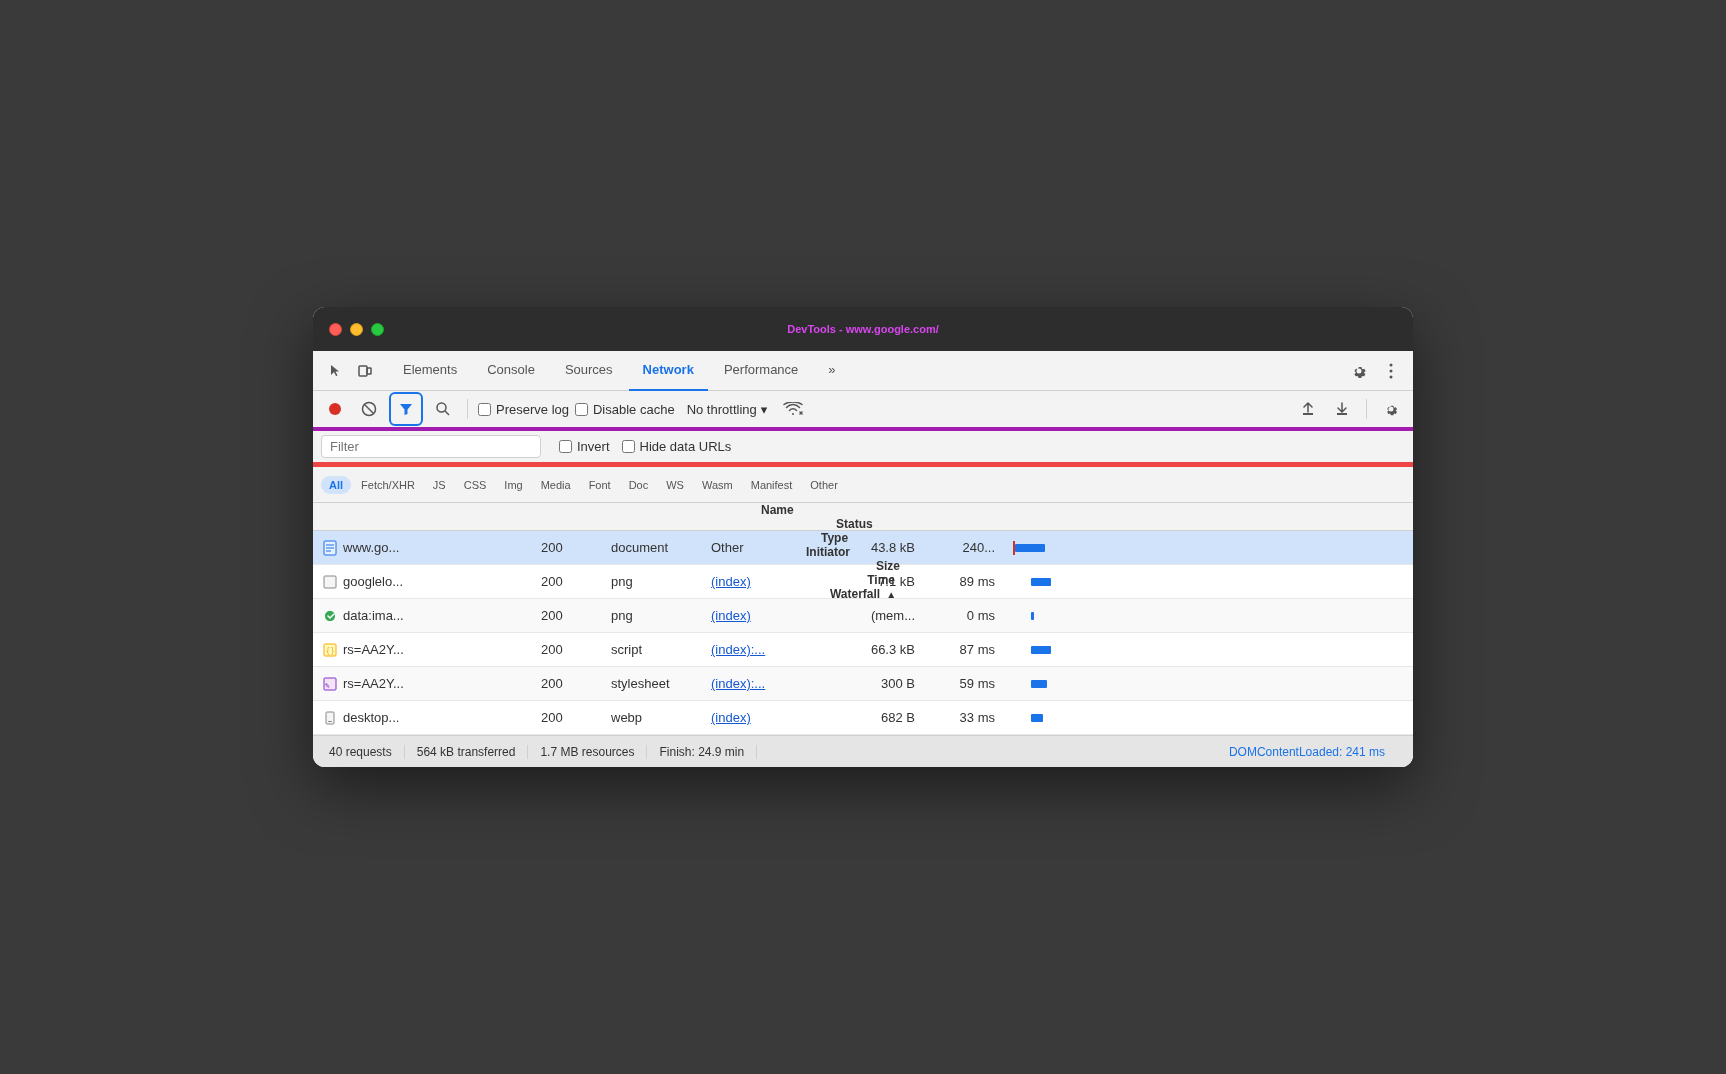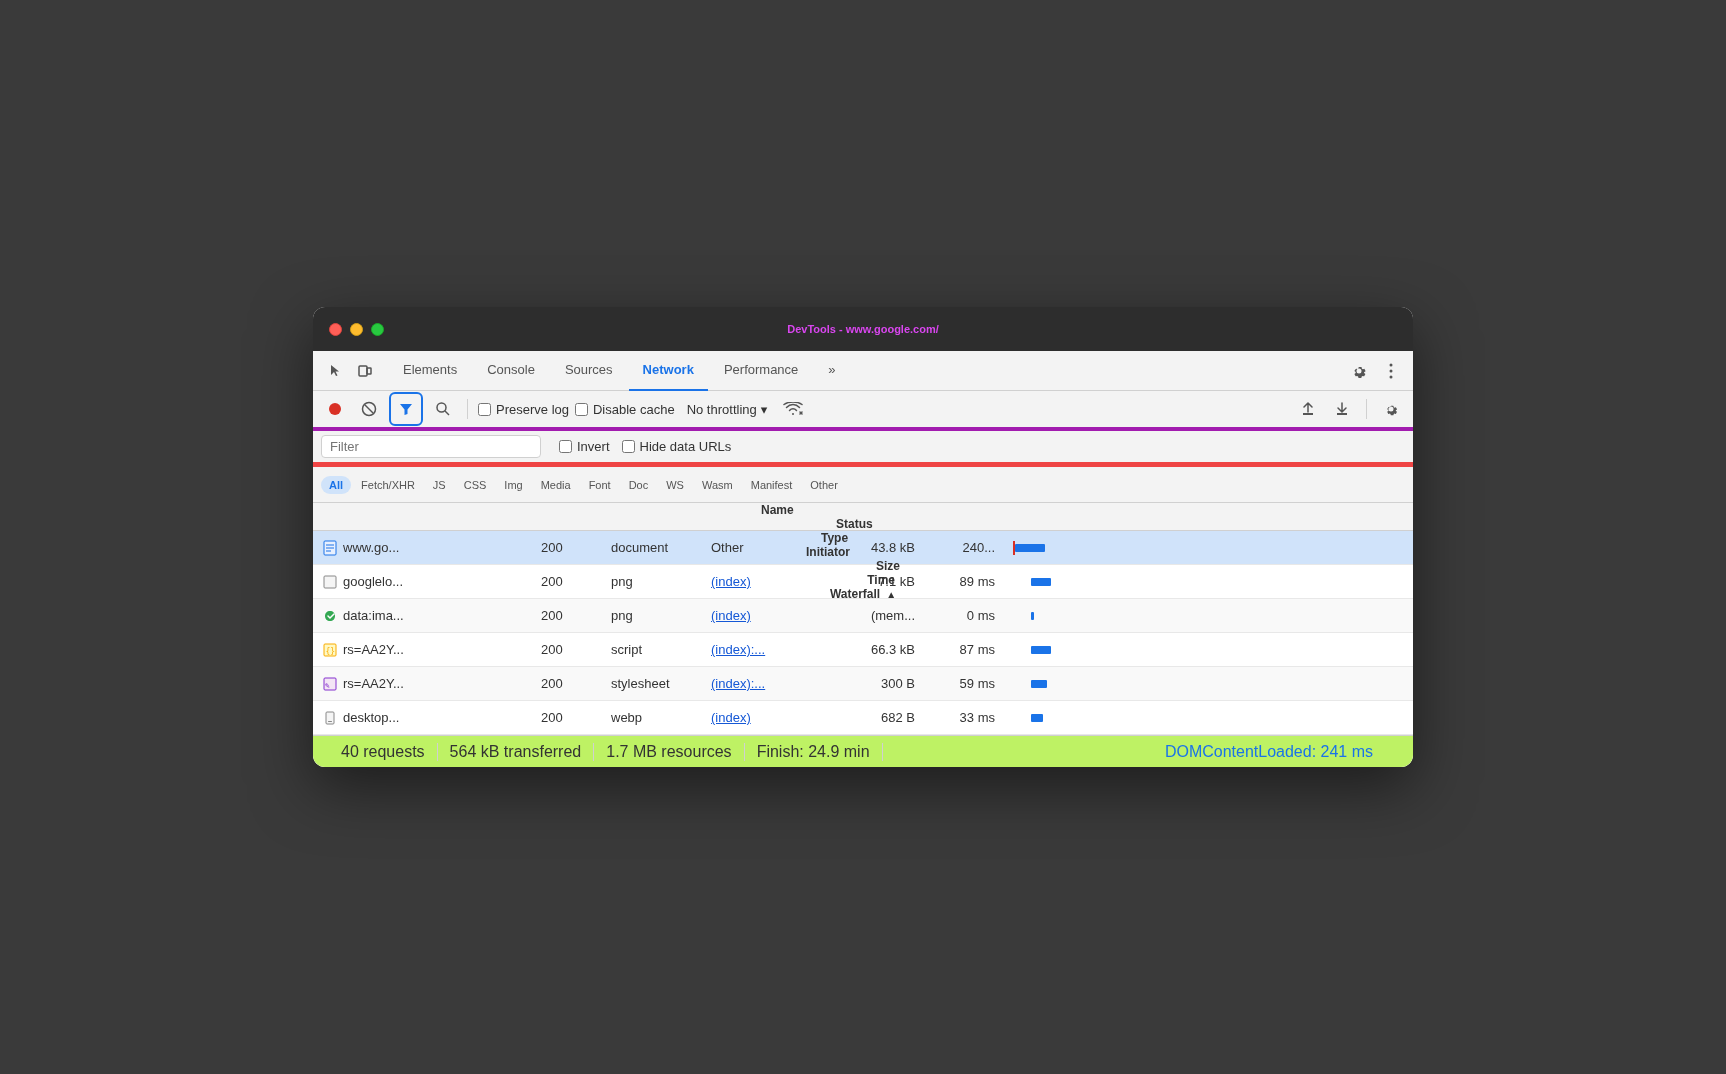--- a/index.html
+++ b/index.html
@@ -353,25 +353,25 @@
       left: 2px;
       top: 0;
       bottom: 0;
       width: 2px;
       background: #d93025;
     }
     
     .status-bar {
       display: flex;
       align-items: center;
-      background: #bef264;
+      background: #e5e5e5;
       border-top: 1px solid #d0d0d0;
-      padding: 0 28px;
+      padding: 0 16px;
       height: 32px;
-      font-size: 16px;
+      font-size: 12px;
       color: #333;
       gap: 0;
     }
     .status-item {
       padding: 0 12px;
       border-right: 1px solid #d0d0d0;
     }
     .status-item:first-child { padding-left: 0; }
     .status-item.dom-loaded {
       border-right: none;

